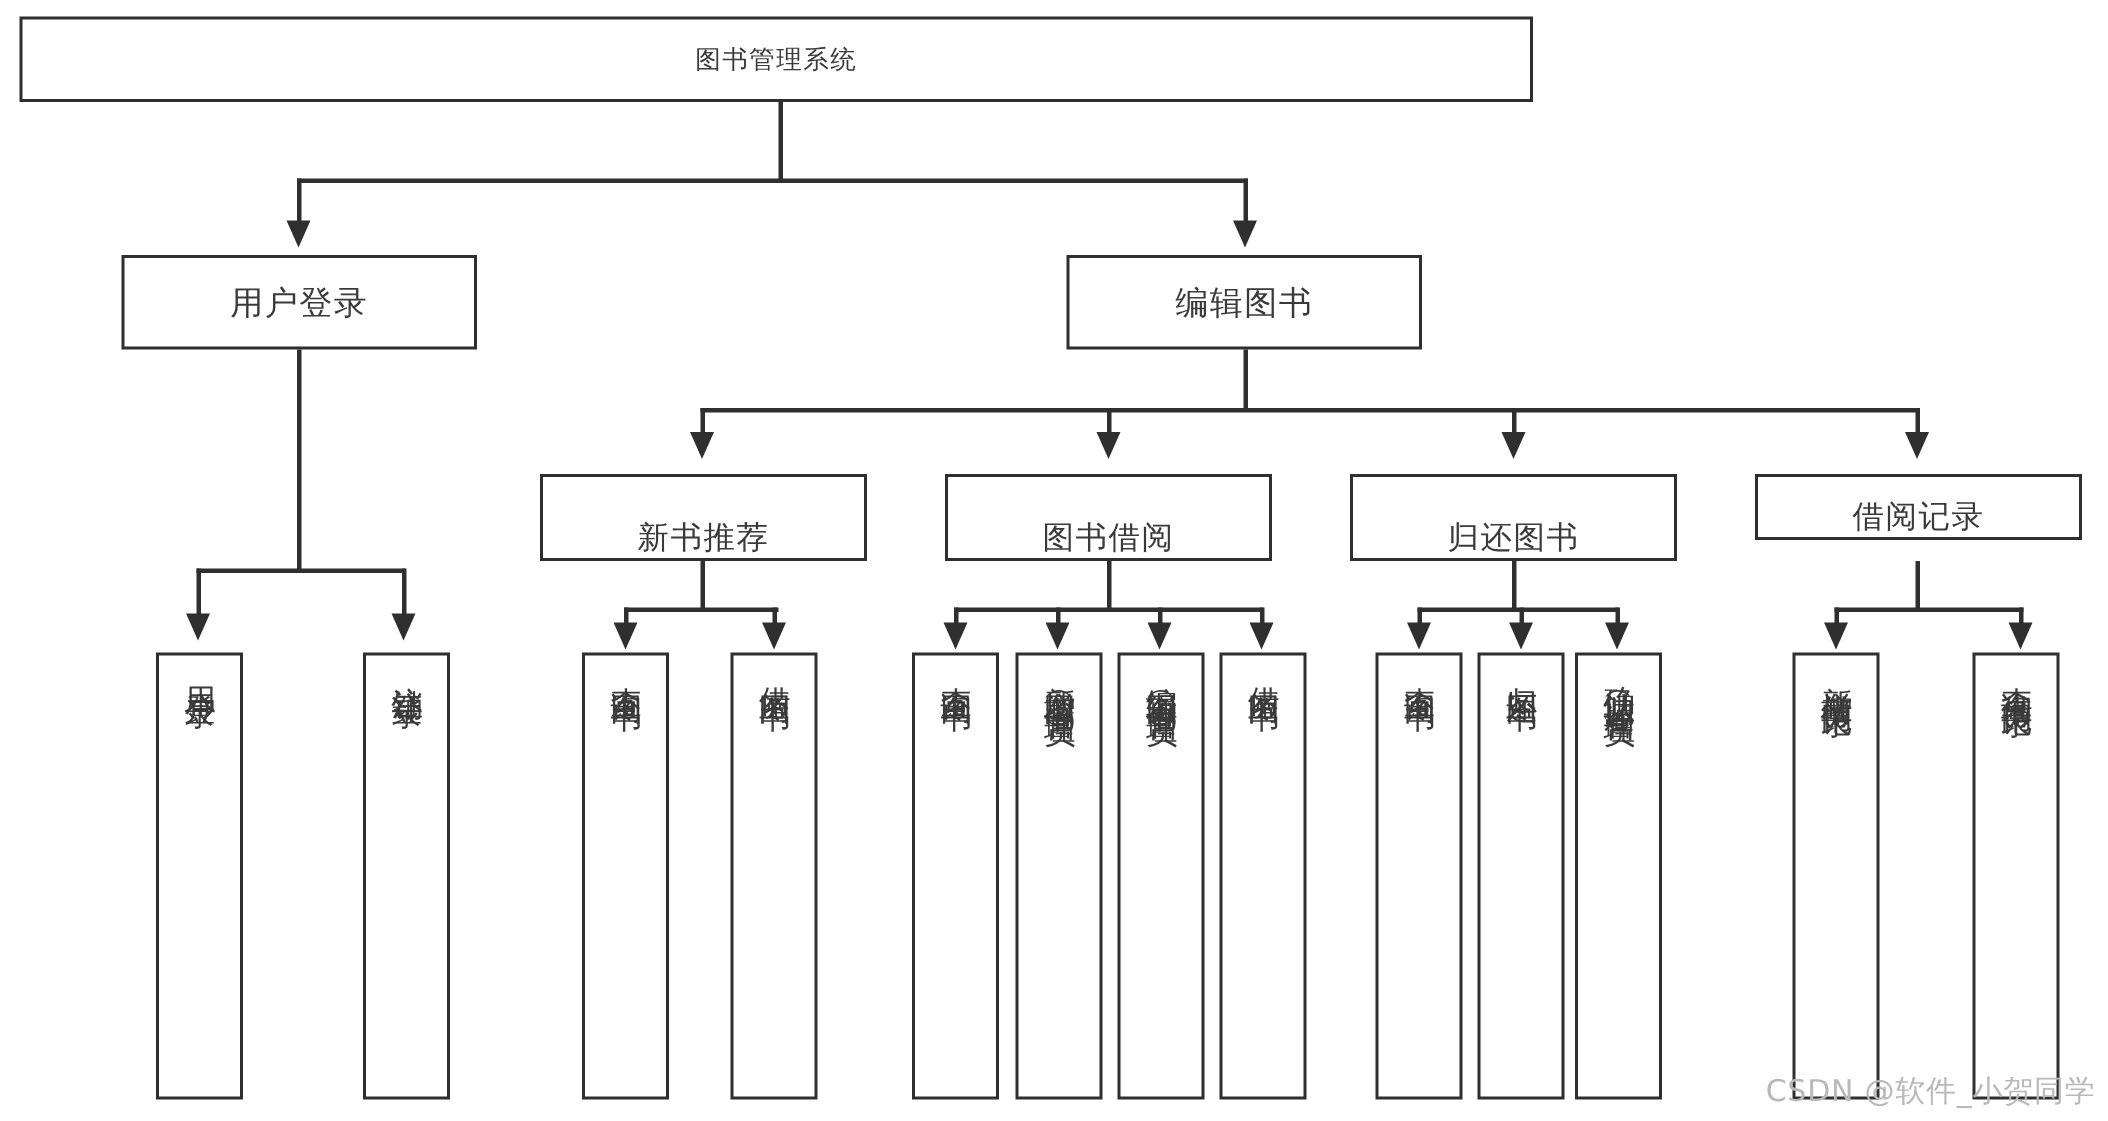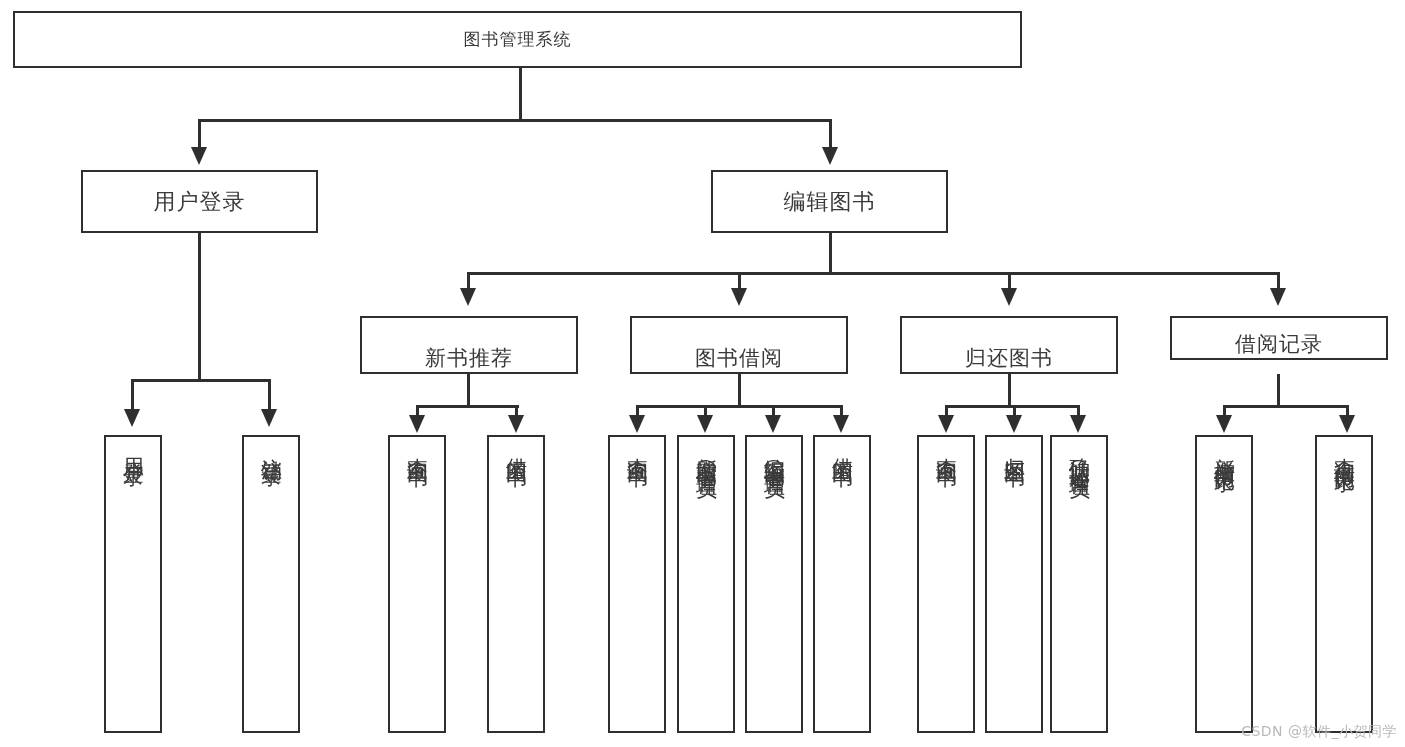--- a/index.html
+++ b/index.html
@@ -58,21 +58,21 @@
     width:0;height:0;
     border-left:8px solid transparent;
     border-right:8px solid transparent;
     border-top:18px solid #2f2f2f;
   }
   
   #watermark{
     position:absolute;
     right:8px;
     bottom:6px;
-    font-size:14px;
+    font-size:20px;
     color:#b9b9b9;
     letter-spacing:0.5px;
     user-select:none;
     white-space:nowrap;
   }
 </style>
 </head>
 <body>
 
 <div id="canvas">

